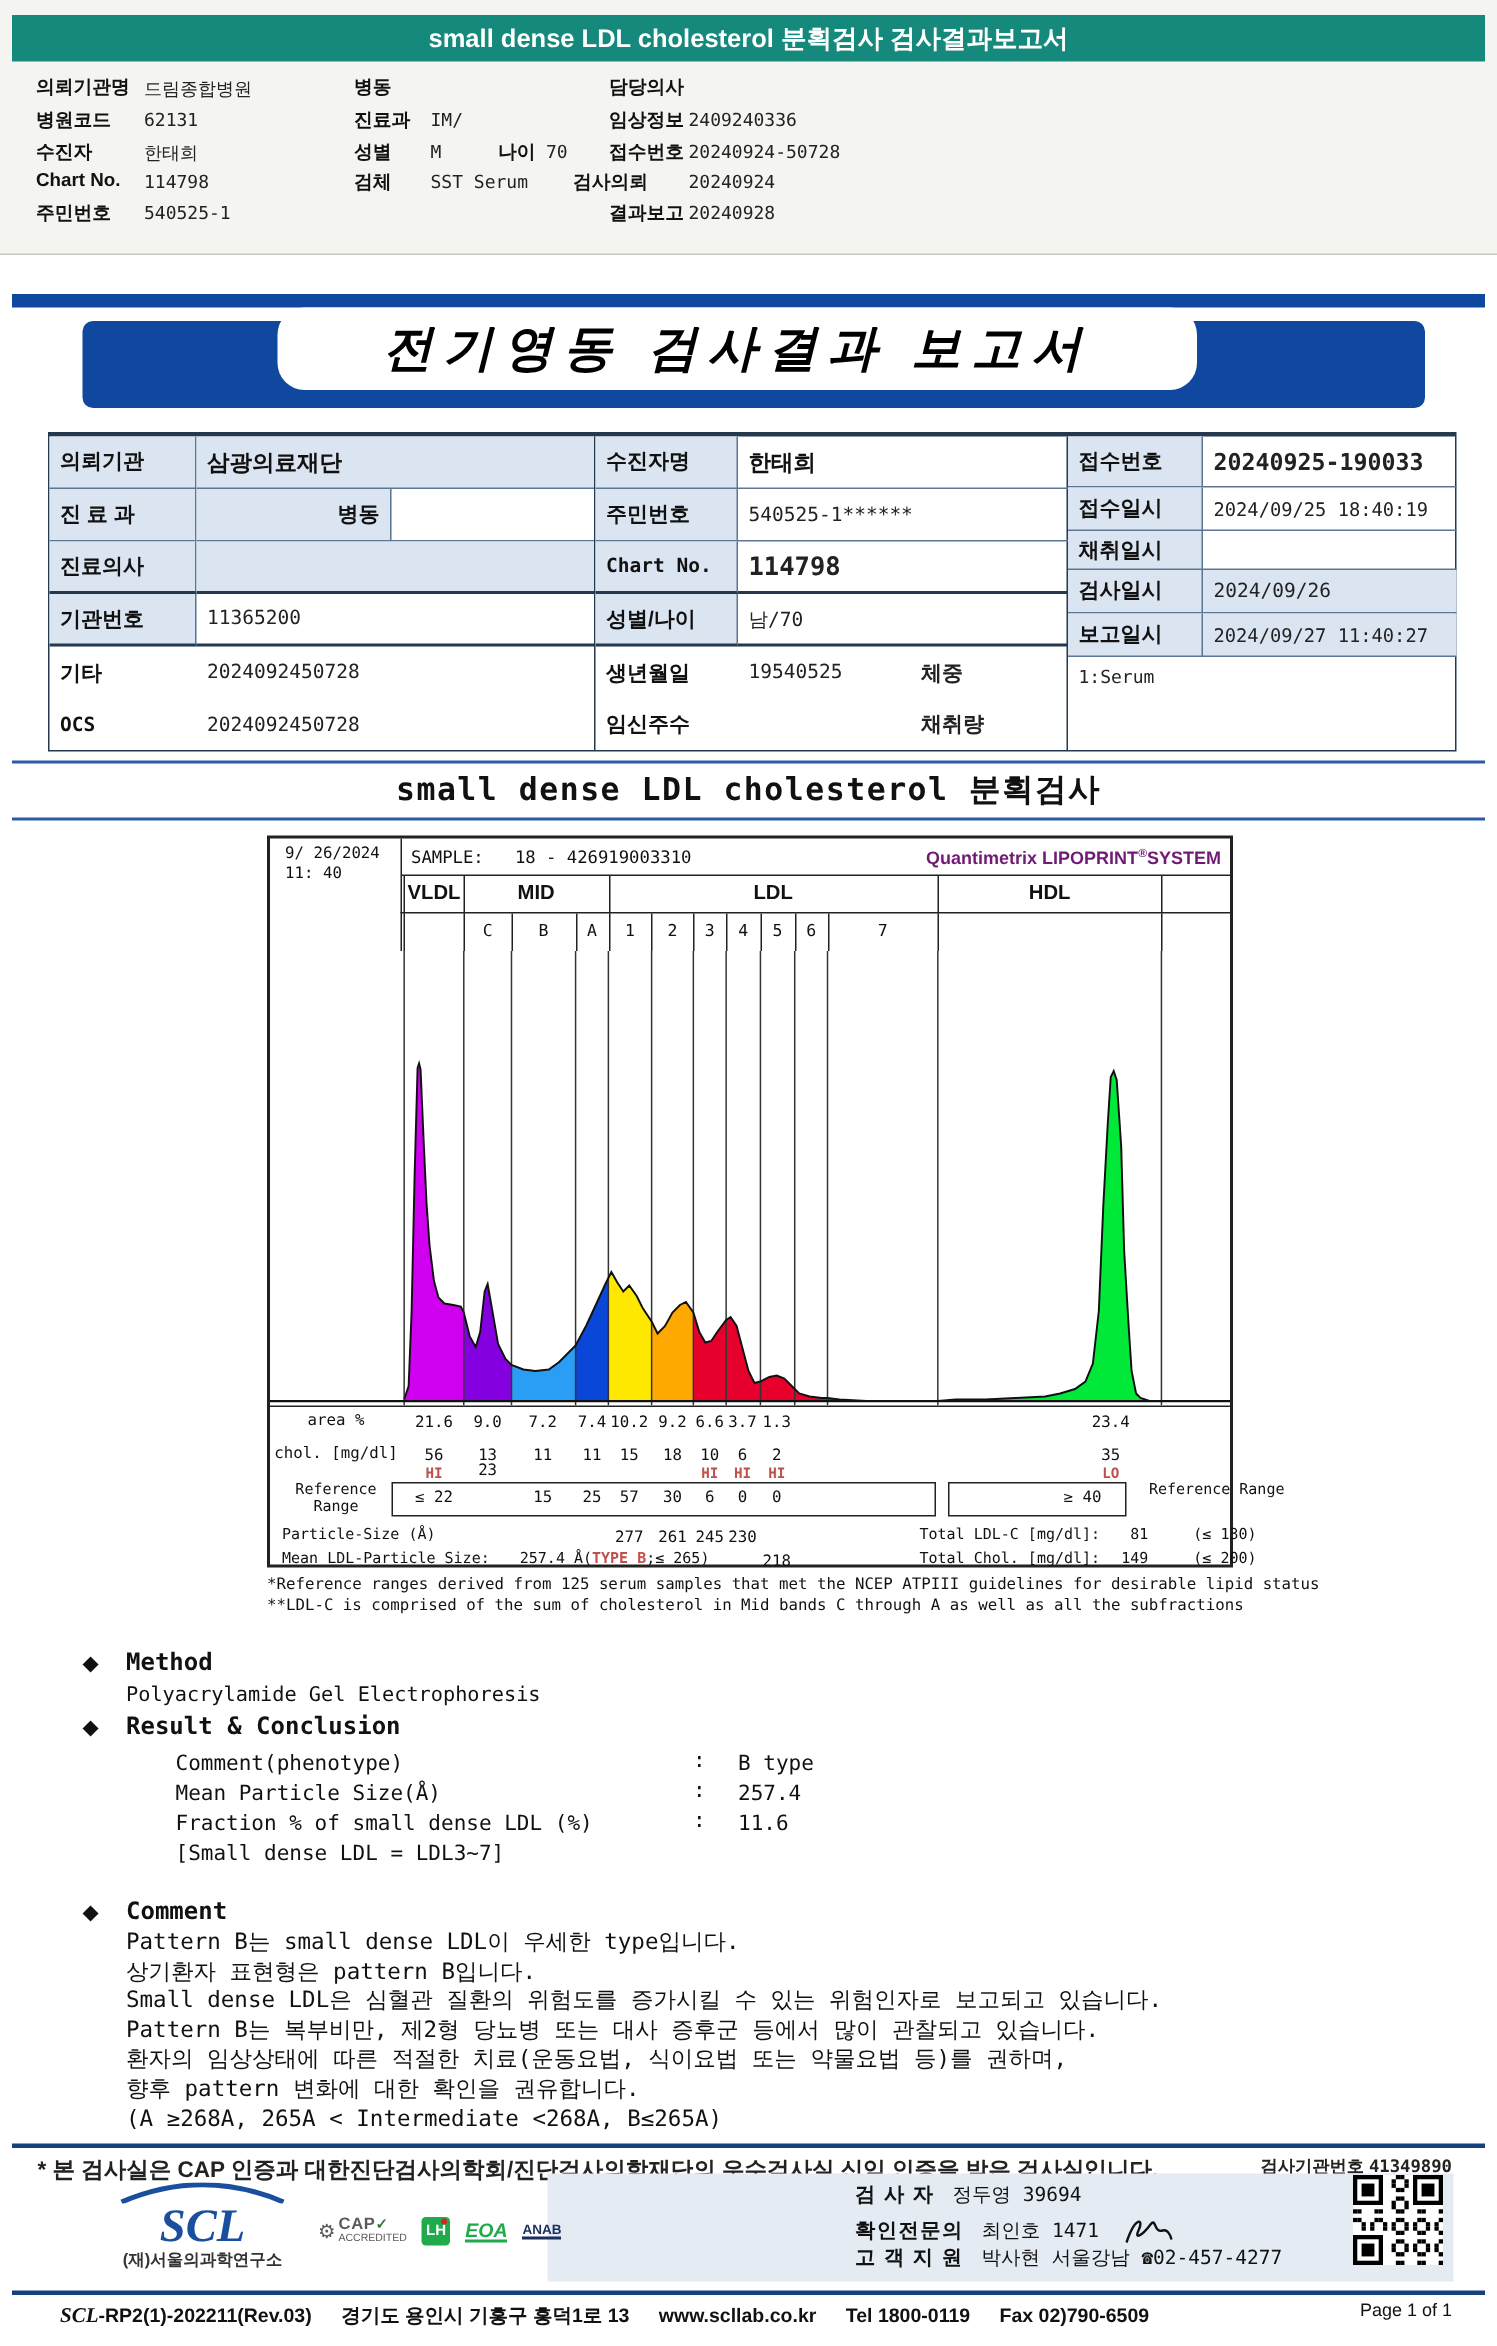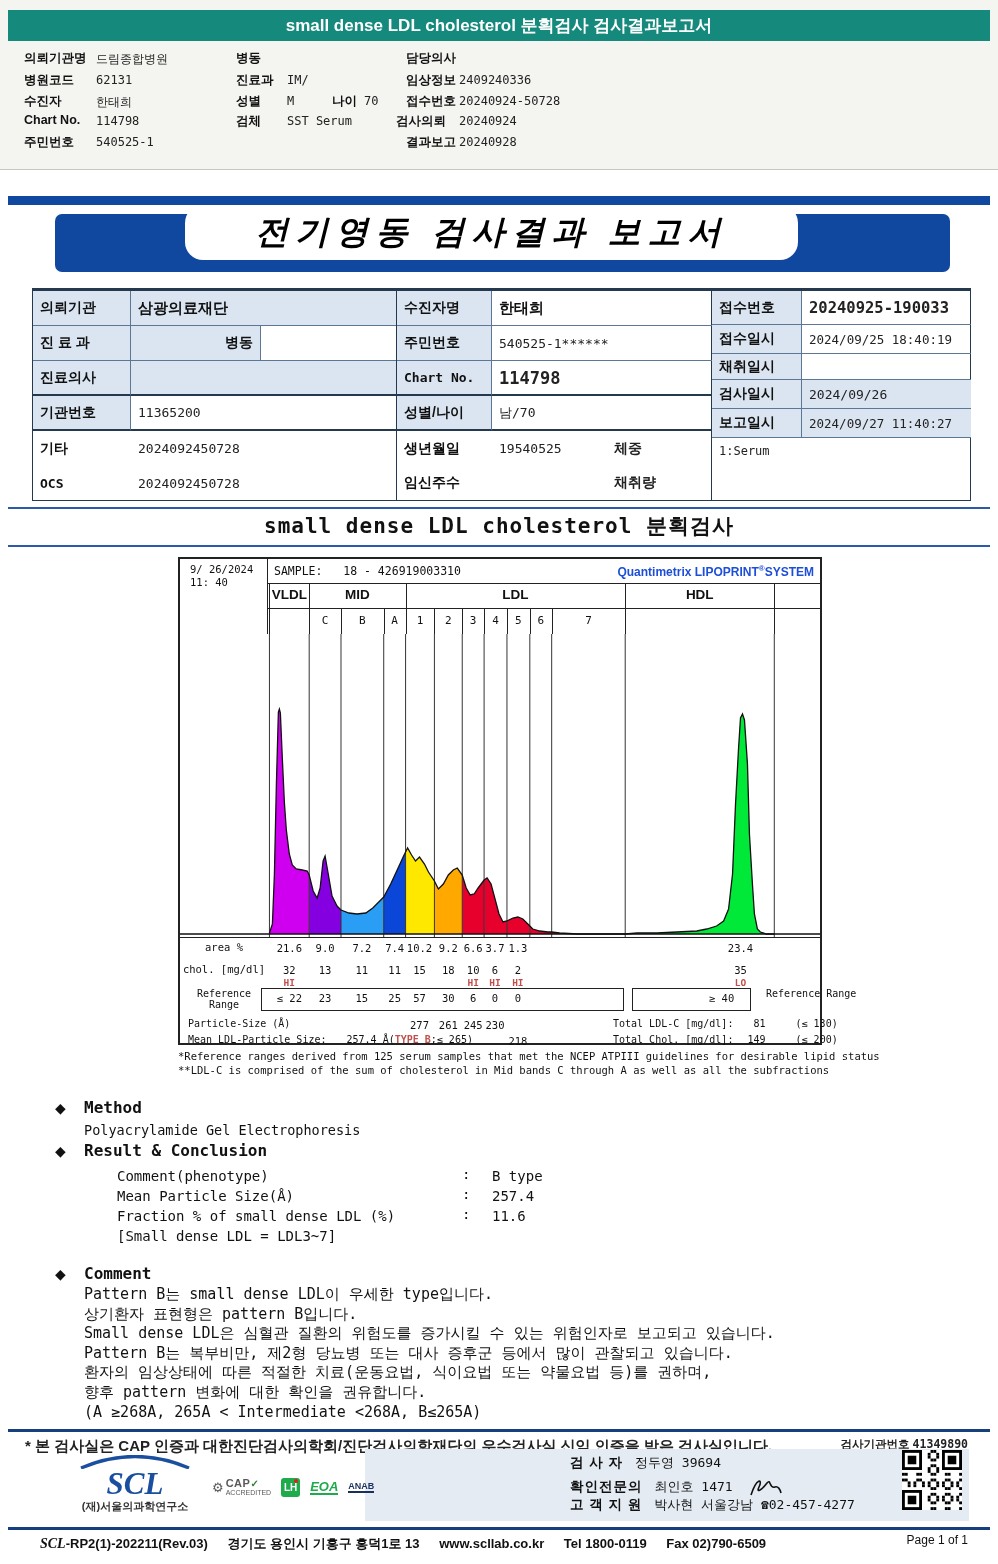--- a/index.html
+++ b/index.html
@@ -142,21 +142,21 @@
   <span class="hl" style="left:332px;top:93px">나이</span>
   <span class="hv" style="left:364px;top:94px">70</span>
   <span class="hl" style="left:236px;top:113px">검체</span>
   <span class="hv" style="left:287px;top:114px">SST Serum</span>
 
   <span class="hl" style="left:406px;top:50px">담당의사</span>
   <span class="hl" style="left:406px;top:72px">임상정보</span>
   <span class="hv" style="left:459px;top:73px">2409240336</span>
   <span class="hl" style="left:406px;top:93px">접수번호</span>
   <span class="hv" style="left:459px;top:94px">20240924-50728</span>
-  <span class="hl" style="left:396px;top:113px">검사의뢰</span>
+  <span class="hl" style="left:382px;top:113px">검사의뢰</span>
   <span class="hv" style="left:459px;top:114px">20240924</span>
   <span class="hl" style="left:406px;top:134px">결과보고</span>
   <span class="hv" style="left:459px;top:135px">20240928</span>
 </div>
 
 <div class="banner-strip"></div>
 <div class="banner-band">
   <div class="banner-window">
     <span class="banner-title">전기영동 검사결과 보고서</span>
   </div>
@@ -221,21 +221,21 @@
 
 <div class="chart-box">
   <div class="date-cell">
     <div>9/ 26/2024</div>
     <div>11: 40</div>
   </div>
   <div class="sample-row">
     <span class="sample-left">
       <span>SAMPLE:</span>&nbsp;&nbsp;&nbsp;<span>18 - 426919003310</span>
     </span>
-    <span class="system-label" id="system-label" style="color: #1d4ed8; text-align: center;">
+    <span class="system-label" id="system-label" style="color: #701a75; text-align: center;">
       <span>Quantimetrix LIPOPRINT</span><sup style="font-size:8px">®</sup><span>SYSTEM</span>
     </span>
   </div>
   <div class="band-row" id="band-row">
       <span class="band-label" style="left: 17.0807%;">VLDL</span>
       <span class="band-label" style="left: 27.7174%;">MID</span>
       <span class="band-label" style="left: 52.4068%;">LDL</span>
       <span class="band-label" style="left: 81.2112%;">HDL</span>
       <div class="vline" style="left: 13.9752%;"></div>
       <div class="vline" style="left: 20.1863%;"></div>
@@ -320,26 +320,26 @@
       <span style="margin-left:24px">(≤ 130)</span>
     </div>
     <div class="stat-left" style="left:433px;top:96px;font-size:10px">
       <span>Total Chol. [mg/dl]:</span>
       <span style="margin-left:8px">149</span>
       <span style="margin-left:24px">(≤ 200)</span>
     </div>
   <div class="ref-box" style="left: 12.7329%; width: 56.677%;"></div>
       <div class="ref-box" style="left: 70.6522%; width: 18.6335%;"></div>
       <span class="stat-span" style="left: 17.0807%; top: 4px;">21.6</span>
-      <span class="stat-span" style="left: 17.0807%; top: 26px;">32</span>
+      <span class="stat-span" style="left: 17.0807%; top: 26px;">56</span>
       <span class="stat-span flag" style="left: 17.0807%; top: 39px;">HI</span>
       <span class="stat-span" style="left: 17.0807%; top: 54px;">≤ 22</span>
       <span class="stat-span" style="left: 22.6708%; top: 4px;">9.0</span>
       <span class="stat-span" style="left: 22.6708%; top: 26px;">13</span>
-      <span class="stat-span" style="left: 22.6708%; top: 54px;">23</span>
+      <span class="stat-span" style="left: 22.6708%; top: 36px;">23</span>
       <span class="stat-span" style="left: 28.4161%; top: 4px;">7.2</span>
       <span class="stat-span" style="left: 28.4161%; top: 26px;">11</span>
       <span class="stat-span" style="left: 28.4161%; top: 54px;">15</span>
       <span class="stat-span" style="left: 33.5404%; top: 4px;">7.4</span>
       <span class="stat-span" style="left: 33.5404%; top: 26px;">11</span>
       <span class="stat-span" style="left: 33.5404%; top: 54px;">25</span>
       <span class="stat-span" style="left: 37.4224%; top: 4px;">10.2</span>
       <span class="stat-span" style="left: 37.4224%; top: 26px;">15</span>
       <span class="stat-span" style="left: 37.4224%; top: 54px;">57</span>
       <span class="stat-span" style="left: 37.4224%; top: 81px;">277</span>

